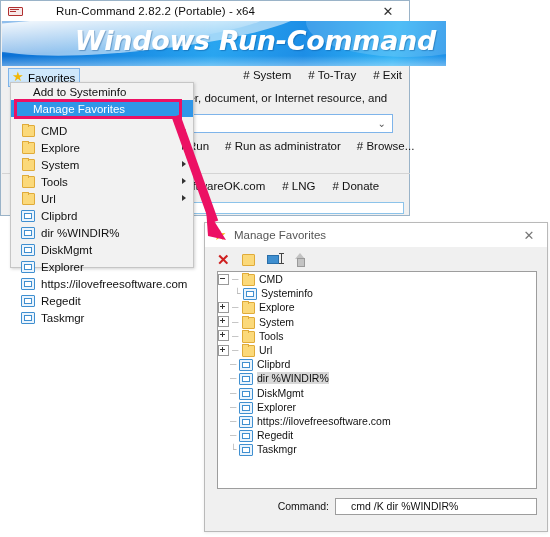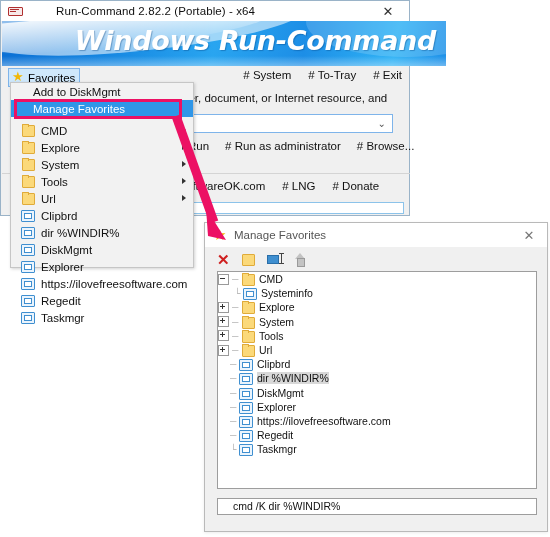--- a/index.html
+++ b/index.html
@@ -336,21 +336,21 @@
         <span># LNG</span>
         <span># Donate</span>
       </div>
 
       <div class="blue-strip"></div>
     </div>
   </div>
 
   <div class="menu">
     <div class="menu-item plain">
-      <span>Add to DiskMgmt</span>
+      <span>Add to Systeminfo</span>
     </div>
     <div class="menu-item plain selected">
       <span>Manage Favorites</span>
     </div>
     <div class="menu-gap"></div>
 
     <div class="menu-item">
       <span class="m-icon">
           <i class="ic-folder"></i>
         </span>
@@ -559,17 +559,18 @@
         <span class="spacer"></span>
         <span class="dash">└</span>
         <span class="ticon">
             <i class="ic-script"></i>
           </span>
         <span class="tlabel">Taskmgr</span>
       </div>
     </div>
 
     <div class="cmd-row">
+      <span class="cmd-label">Command:</span>
       <span class="cmd-input">cmd /K dir %WINDIR%</span>
     </div>
   </div>
 
 </div>
 
 </body></html>

